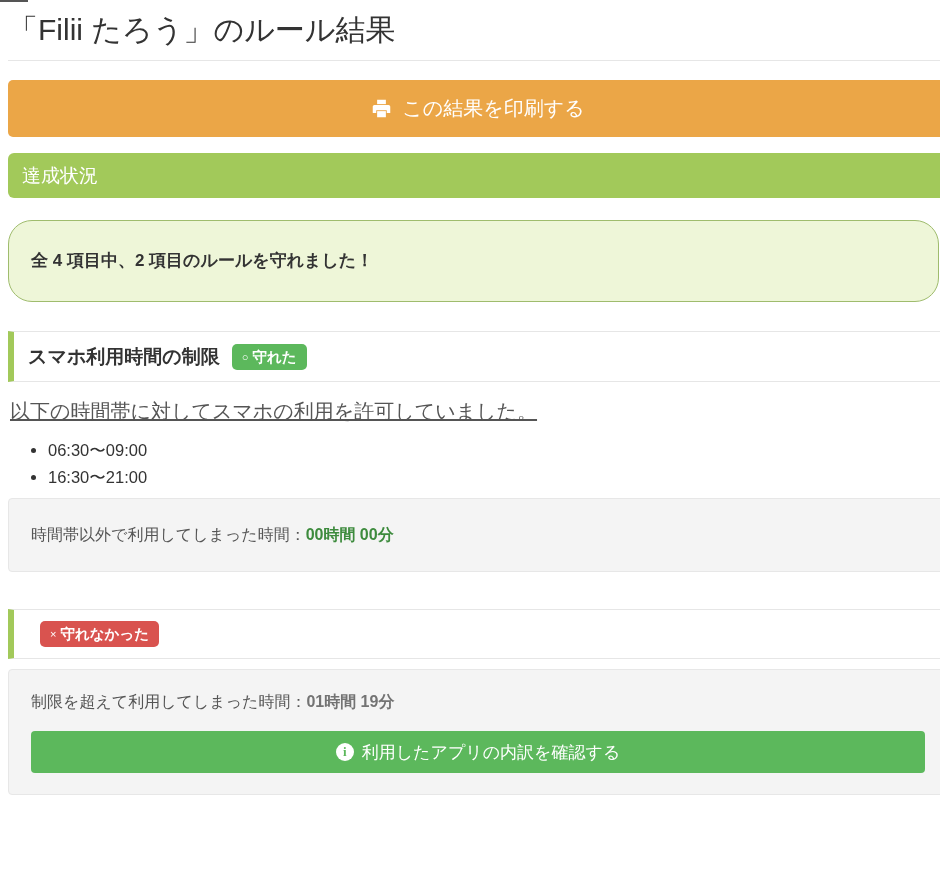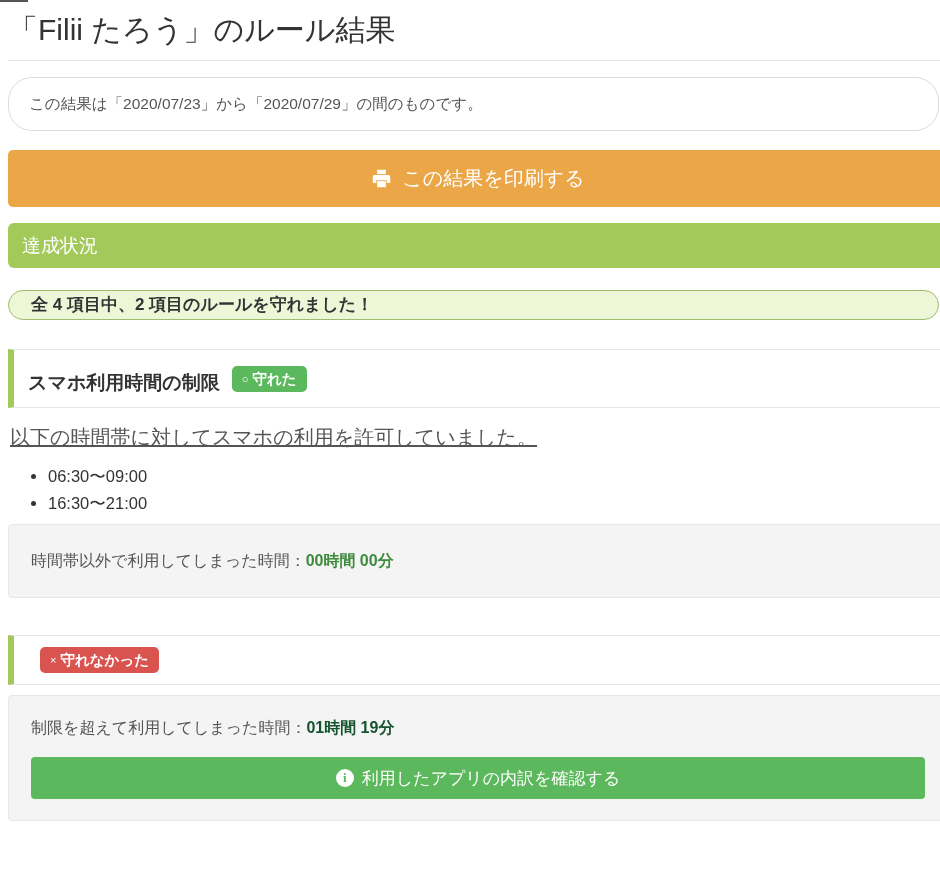--- a/index.html
+++ b/index.html
@@ -66,21 +66,21 @@
     color: #ffffff;
     font-size: 19px;
     line-height: 23px;
     font-weight: 500;
   }
   .summary {
     margin-top: 22px;
     background: #eef6d8;
     border: 1px solid #9fbc6d;
     border-radius: 24px;
-    padding: 2px 22px;
+    padding: 28px 22px;
     font-size: 17px;
     line-height: 24px;
     font-weight: bold;
     color: #333;
   }
   .sec-head {
     margin-top: 29px;
     border-top: 1px solid #e6e6e6;
     border-bottom: 1px solid #e6e6e6;
     border-left: 6px solid #a2c95a;
@@ -88,21 +88,20 @@
     padding: 11px 14px;
     display: flex;
     align-items: center;
   }
   .sec-head--second { margin-top: 37px; }
   .sec-title {
     font-size: 19px;
     line-height: 27px;
     font-weight: bold;
     color: #333;
-    margin-top: 8px;
   }
   .badge {
     display: inline-flex;
     align-items: center;
     margin-left: 12px;
     padding: 4px 10px;
     border-radius: 5px;
     color: #fff;
     font-size: 14.5px;
     font-weight: bold;
@@ -139,21 +138,21 @@
     border: 1px solid #e7e7e7;
     border-radius: 4px;
     padding: 25px 22px;
     font-size: 16px;
     line-height: 22px;
     color: #555;
   }
   .result-box--tall { margin-top: 10px; padding: 21px 22px; }
   .result-value { font-weight: bold; text-align: right; }
   .result-value--green { color: #3d8b3d; }
-  .result-value--red   { color: #14532d; }
+  .result-value--red   { color: #737373; }
   .detail-btn {
     margin-top: 18px;
     width: 100%;
     height: 42px;
     background: #5cb85c;
     border: none;
     border-radius: 4px;
     color: #fff;
     font-size: 17px;
     font-family: inherit;
@@ -178,23 +177,20 @@
 </style>
 </head>
 <body>
 
 <div class="artifact"></div>
 
 <div>
 
   <h1 class="page-title full-bar">「Filii たろう」のルール結果</h1>
 
-  <div class="notice rounded-box">
-    <span>この結果は「2020/07/23」から「2020/07/29」の間のものです。</span>
-  </div>
 
   <button class="print-btn">
     <span class="print-icon">
       <svg width="21" height="21" viewBox="0 0 24 24" fill="#ffffff" xmlns="http://www.w3.org/2000/svg">
         <path d="M7 2h10v5H7z"></path>
         <path d="M4 8h16c1.1 0 2 .9 2 2v7h-4v-3H6v3H2v-7c0-1.1.9-2 2-2z"></path>
         <path d="M7 15h10v7H7z"></path>
       </svg>
     </span>
     <span>この結果を印刷する</span>

